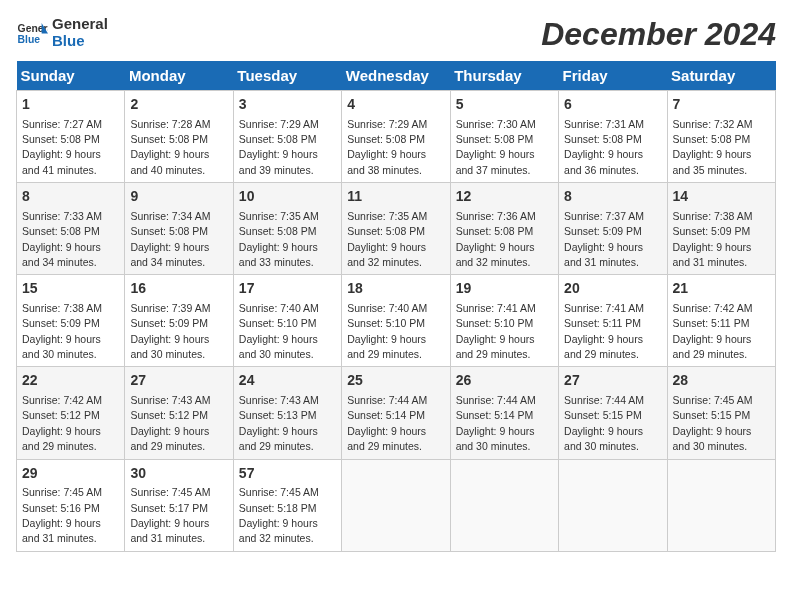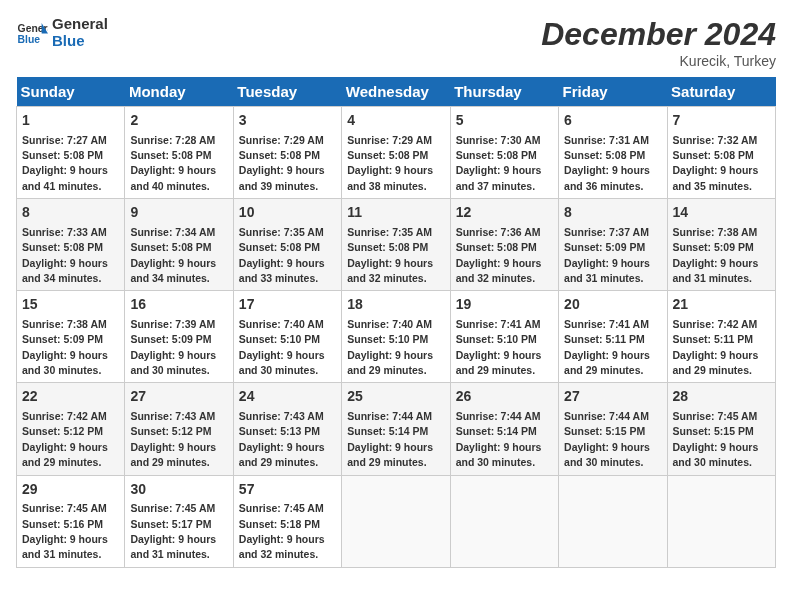--- a/index.html
+++ b/index.html
@@ -68,21 +68,20 @@
     }
     .day-num {
       font-size: 14px;
       font-weight: bold;
       display: block;
       margin-bottom: 2px;
     }
     .cell-content {
       font-size: 10.5px;
       color: #333;
-      font-weight: bold;
     }
     .empty-cell {
       background: #f9f9f9 !important;
     }
   </style>
 </head>
 <body>
 
 <div class="header-area">
   <div class="logo">
@@ -93,21 +92,20 @@
     </svg>
     <div>
       <div style="font-size:15px;font-weight:bold;color:#333;line-height:1.1;">
         <span style="color:#333;">General</span><br>
         <span style="color:#1a6bb5;">Blue</span>
       </div>
     </div>
   </div>
   <div class="title-area">
     <div class="month-title">December 2024</div>
-    <div class="subtitle">Kurecik, Turkey</div>
   </div>
 </div>
 
 <table>
   <thead>
     <tr>
       <th>Sunday</th>
       <th>Monday</th>
       <th>Tuesday</th>
       <th>Wednesday</th>

